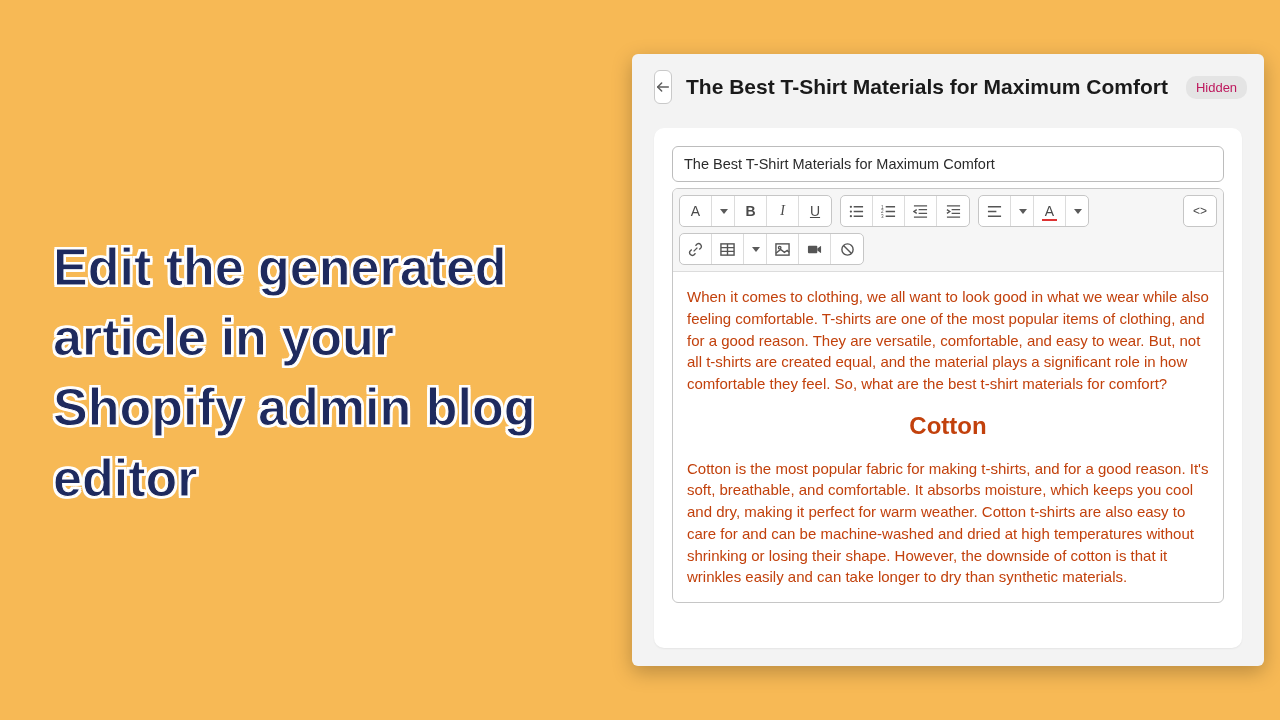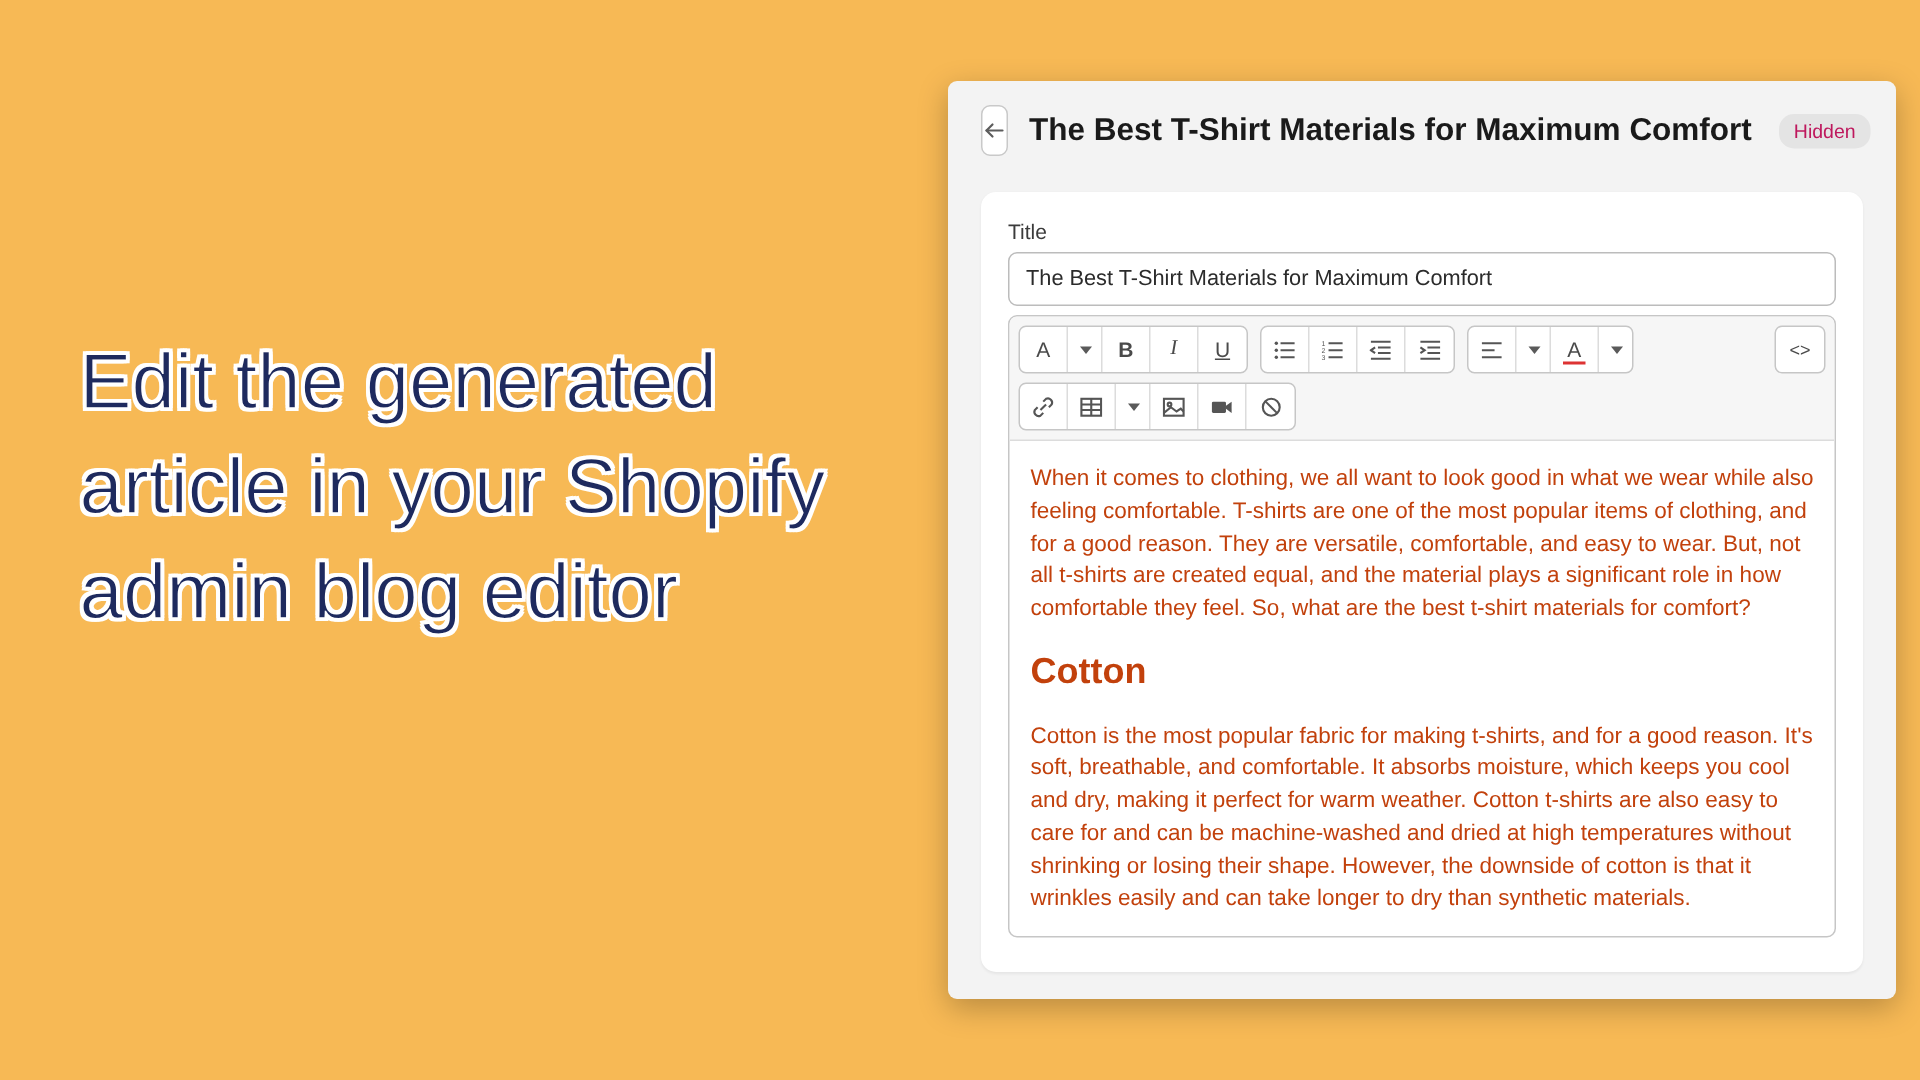--- a/index.html
+++ b/index.html
@@ -7,24 +7,24 @@
     width: 1280px;
     height: 720px;
     background: #f7b955;
     font-family: -apple-system, BlinkMacSystemFont, "Segoe UI", Helvetica, Arial, sans-serif;
     overflow: hidden;
     position: relative;
   }
   .promo-text {
     position: absolute;
     left: 53px;
-    top: 220px;
+    top: 232px;
     width: 500px;
     font-size: 52px;
-    font-weight: 400;
+    font-weight: 700;
     line-height: 1.35;
     color: #1e2a5e;
     -webkit-text-stroke: 1px #ffffff;
     text-shadow:
       -2px -2px 0 #fff, 2px -2px 0 #fff,
       -2px  2px 0 #fff, 2px  2px 0 #fff,
       -2px  0   0 #fff, 2px  0   0 #fff,
        0   -2px 0 #fff, 0    2px 0 #fff;
   }
   .editor-window {
@@ -153,20 +153,21 @@
     line-height: 1.45;
     color: #c2410c;
     height: 330px;
     overflow: hidden;
   }
   .rte-body p { margin-bottom: 14px; }
   .rte-body h2 {
     font-size: 24px;
     font-weight: 700;
     margin: 10px 0 14px 0;
+    text-align: center;
   }
 </style>
 </head>
 <body>
 
 <div class="promo-text">Edit the generated article in your Shopify admin blog editor</div>
 
 <div class="editor-window">
 
   <div class="editor-header">
@@ -175,21 +176,20 @@
           <line x1="20" y1="12" x2="4" y2="12"></line>
           <polyline points="10 18 4 12 10 6"></polyline>
         </svg>
     </div>
     <div class="page-title">The Best T-Shirt Materials for Maximum Comfort</div>
     <div class="badge">Hidden</div>
   </div>
 
   <div class="card">
 
-    <div class="field-label">Title</div>
     <input class="text-input" type="text" value="The Best T-Shirt Materials for Maximum Comfort" style="">
 
 
     <div class="rte-wrap">
 
       <div class="toolbar">
         <div class="tb-row">
 
           <div class="tb-group">
             <div class="tb-btn">

